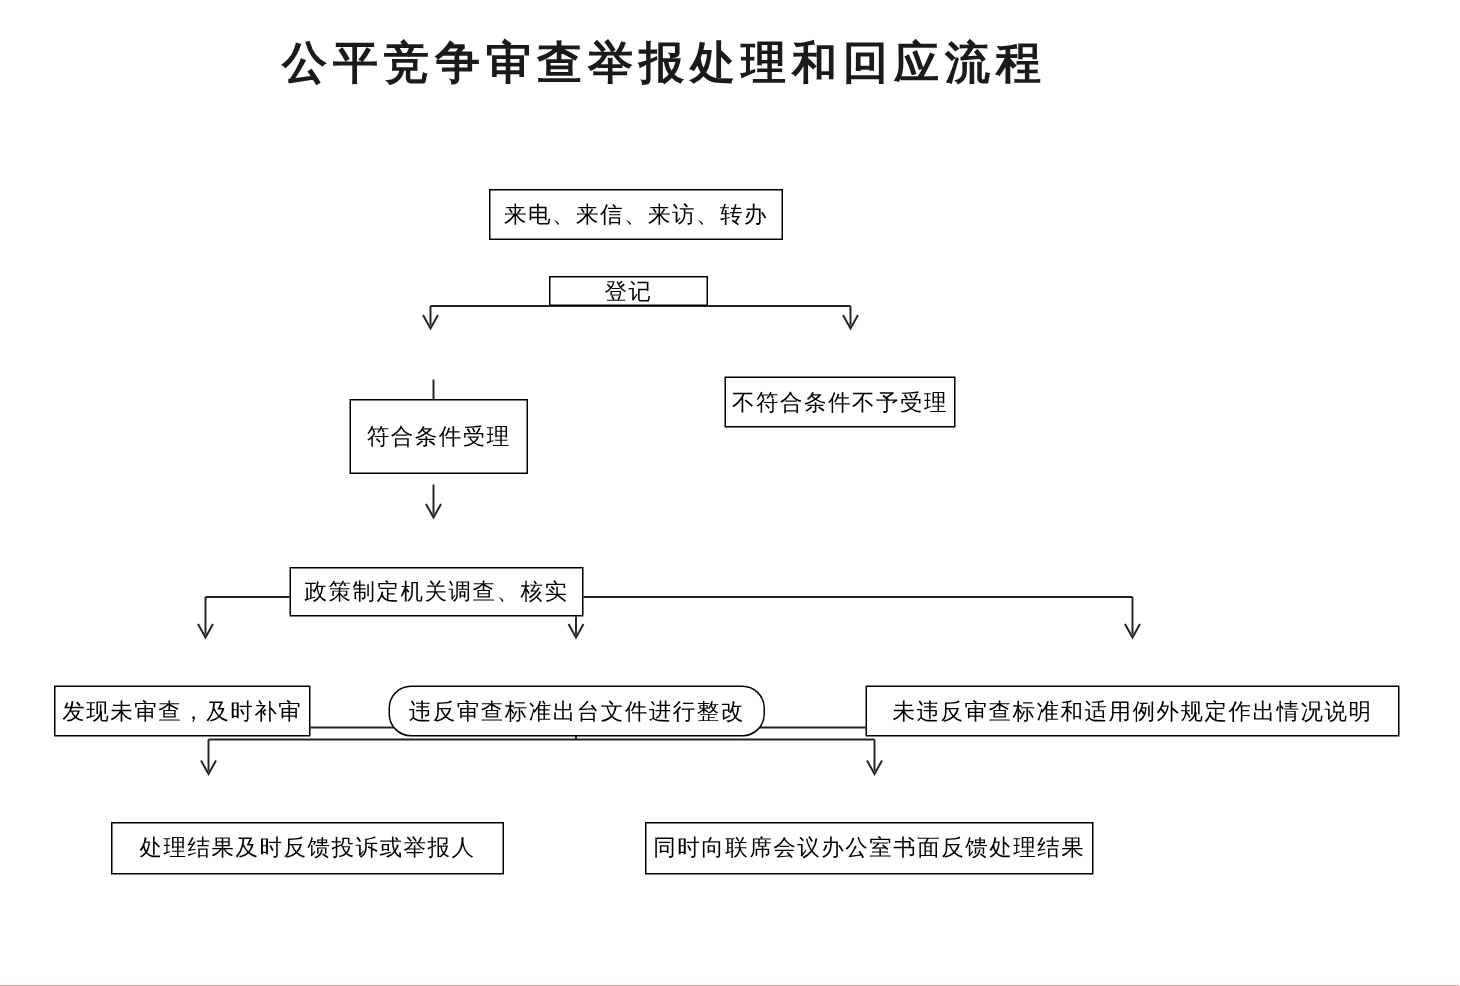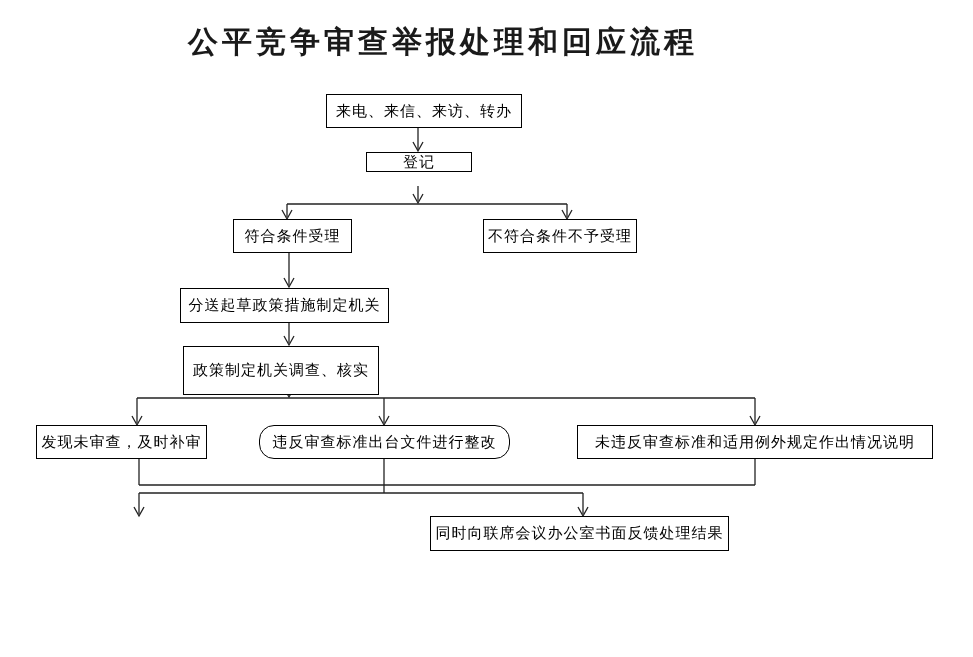--- a/index.html
+++ b/index.html
@@ -30,20 +30,21 @@
     box-sizing: border-box;
     border: 1.5px solid #000000;
     background: #ffffff;
     display: flex;
     align-items: center;
     justify-content: center;
     font-size: 15px;
     letter-spacing: 1px;
     color: #000000;
     white-space: nowrap;
+    margin-top: 32px;
   }
   svg.connector-layer {
     position: absolute;
     left: 0; top: 0;
     width: 973px;
     height: 657px;
   }
   svg.connector-layer * { stroke: #222222; fill: none; stroke-width: 1.3; }
 </style>
 </head>
@@ -118,30 +119,30 @@
       <path d="M578 507 L583 516 L588 507"></path>
     </g>
   </svg>
 
   <div class="diagram-title">公平竞争审查举报处理和回应流程</div>
 
   <div class="node" style="left:326px; top:94px;  width:196px; height:34px;">来电、来信、来访、转办</div>
 
   <div class="node" style="left:366px; top:152px; width:106px; height:20px;">登记</div>
 
-  <div class="node" style="left:233px; top:219px; width:119px; height:34px;">符合条件受理</div>
+  <div class="node" style="left:233px; top:234px; width:119px; height:50px;">符合条件受理</div>
 
   <div class="node" style="left:483px; top:219px; width:154px; height:34px;">不符合条件不予受理</div>
 
-  <div class="node" style="left:180px; top:288px; width:209px; height:35px;">分送起草政策措施制定机关</div>
 
-  <div class="node" style="left:183px; top:346px; width:196px; height:49px;">政策制定机关调查、核实</div>
+  <div class="node" style="left:193px; top:346px; width:196px; height:33px;">政策制定机关调查、核实</div>
 
   <div class="node" style="left:36px;  top:425px; width:171px; height:34px;">发现未审查，及时补审</div>
 
   <div class="node" style="left:259px; top:425px; width:251px; height:34px;border-radius:15px;">违反审查标准出台文件进行整改</div>
 
   <div class="node" style="left:577px; top:425px; width:356px; height:34px;text-align:right;">未违反审查标准和适用例外规定作出情况说明</div>
 
+  <div class="node" style="left:74px;  top:516px; width:262px; height:35px;">处理结果及时反馈投诉或举报人</div>
 
   <div class="node" style="left:430px; top:516px; width:299px; height:35px;">同时向联席会议办公室书面反馈处理结果</div>
 
 </div>
 
 </body></html>

